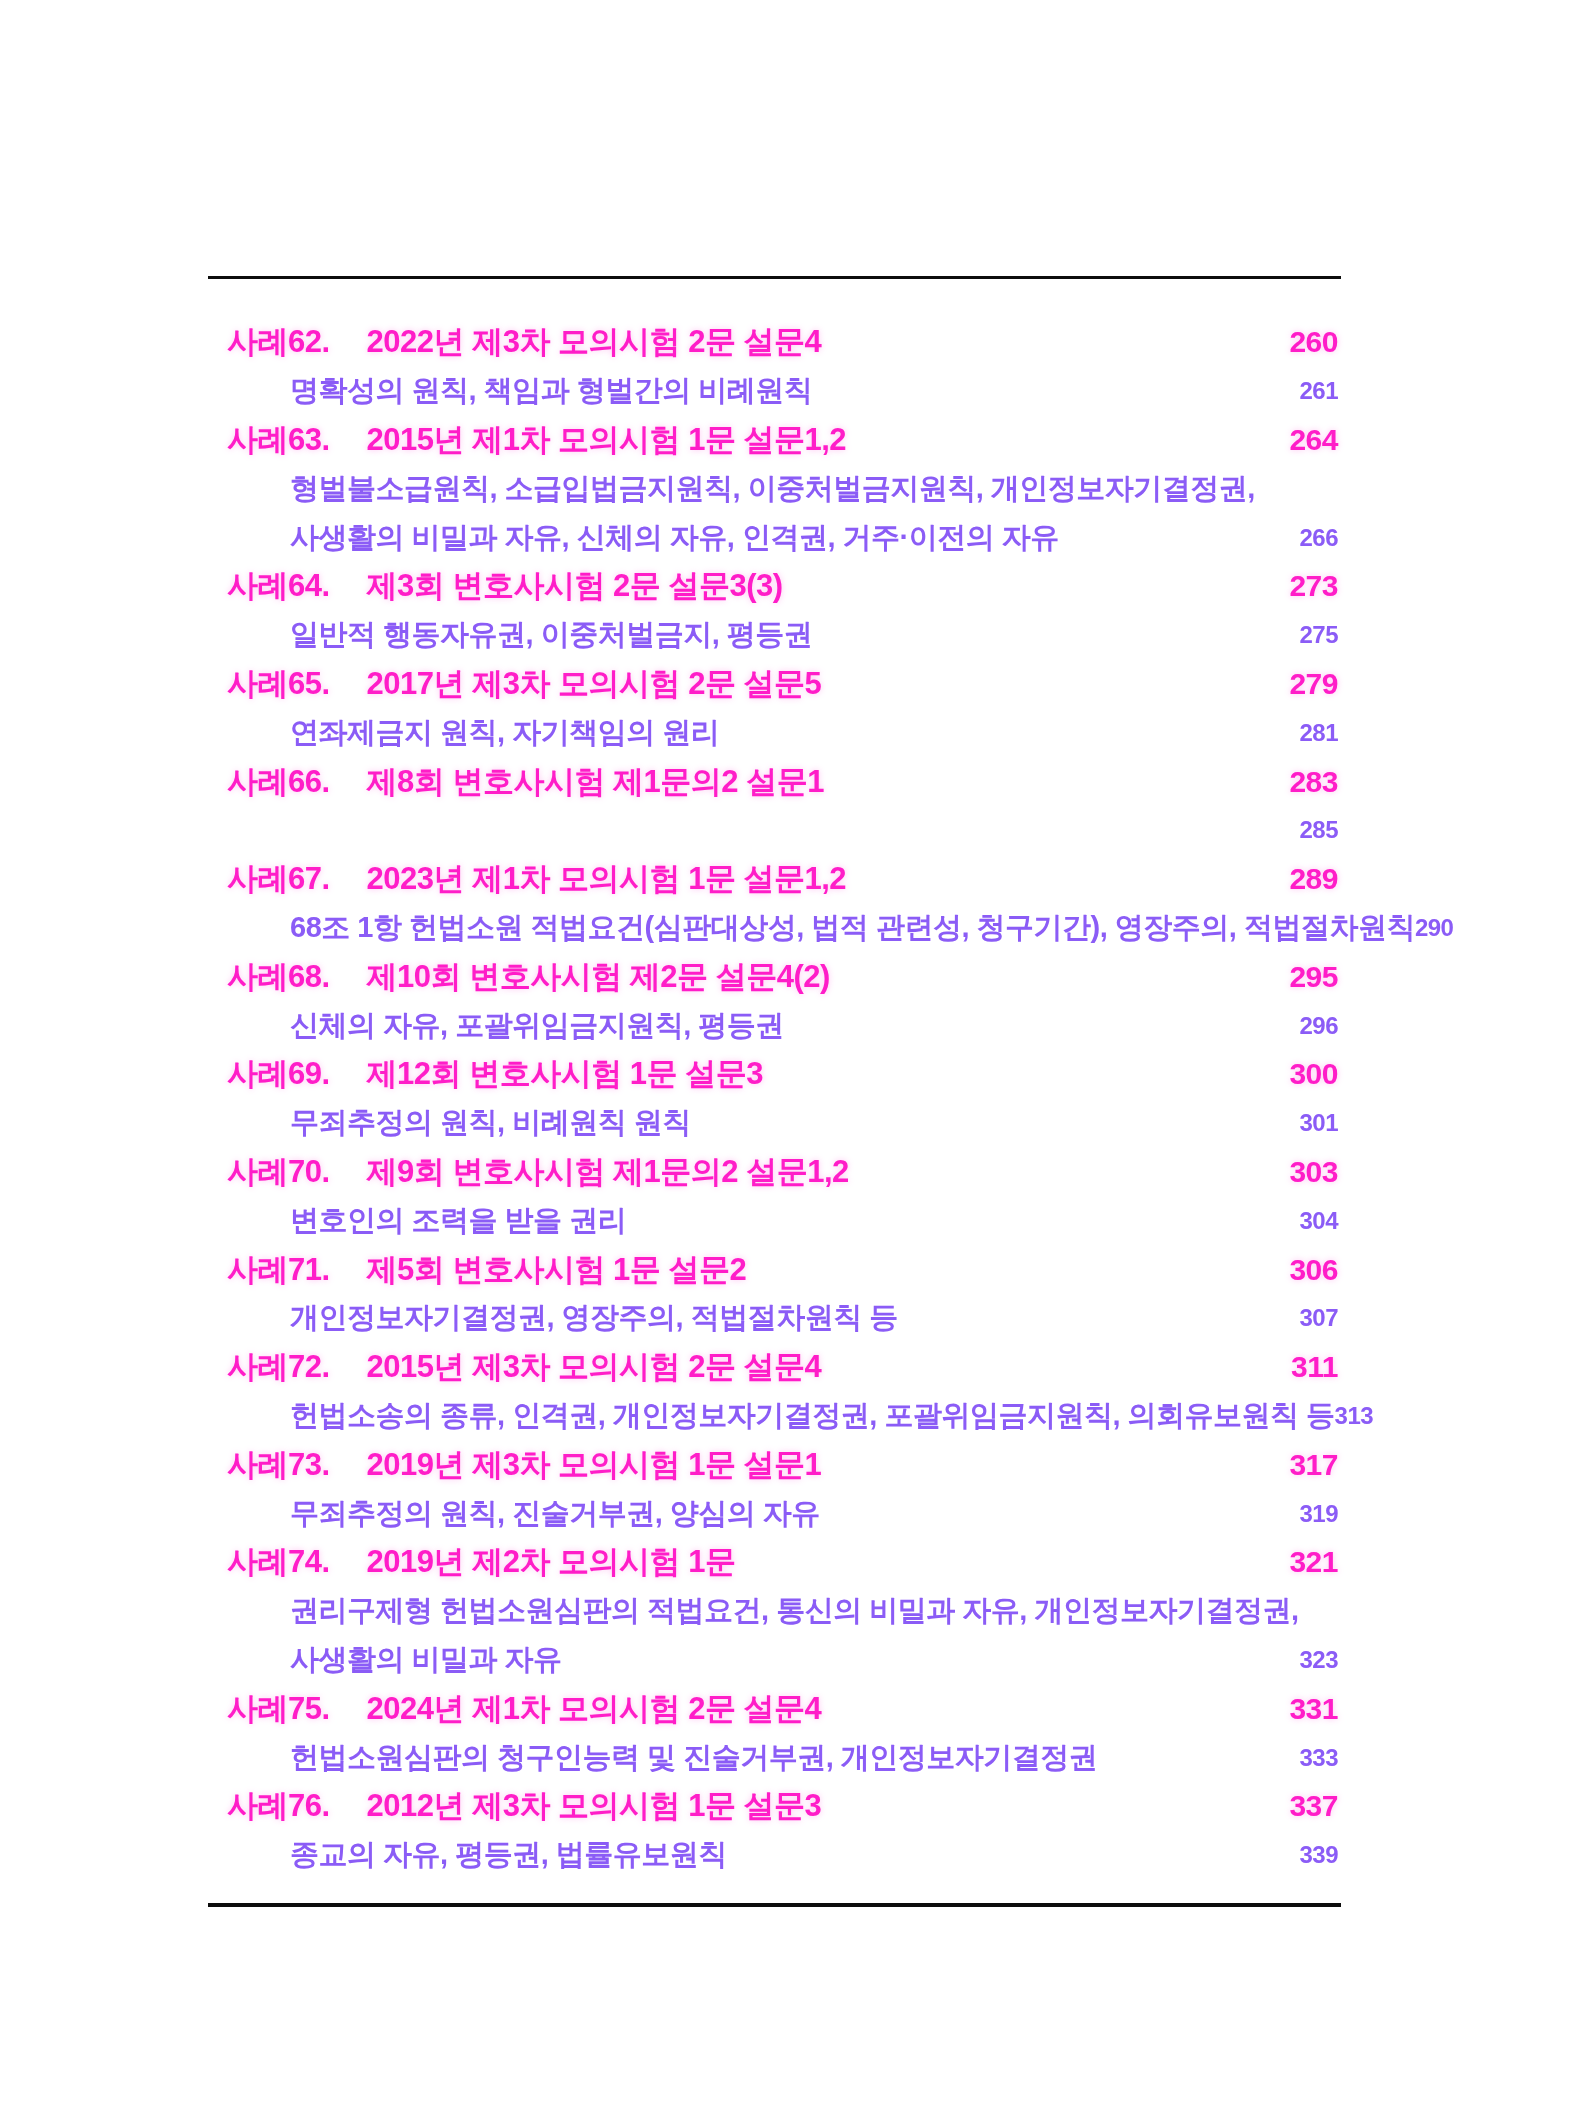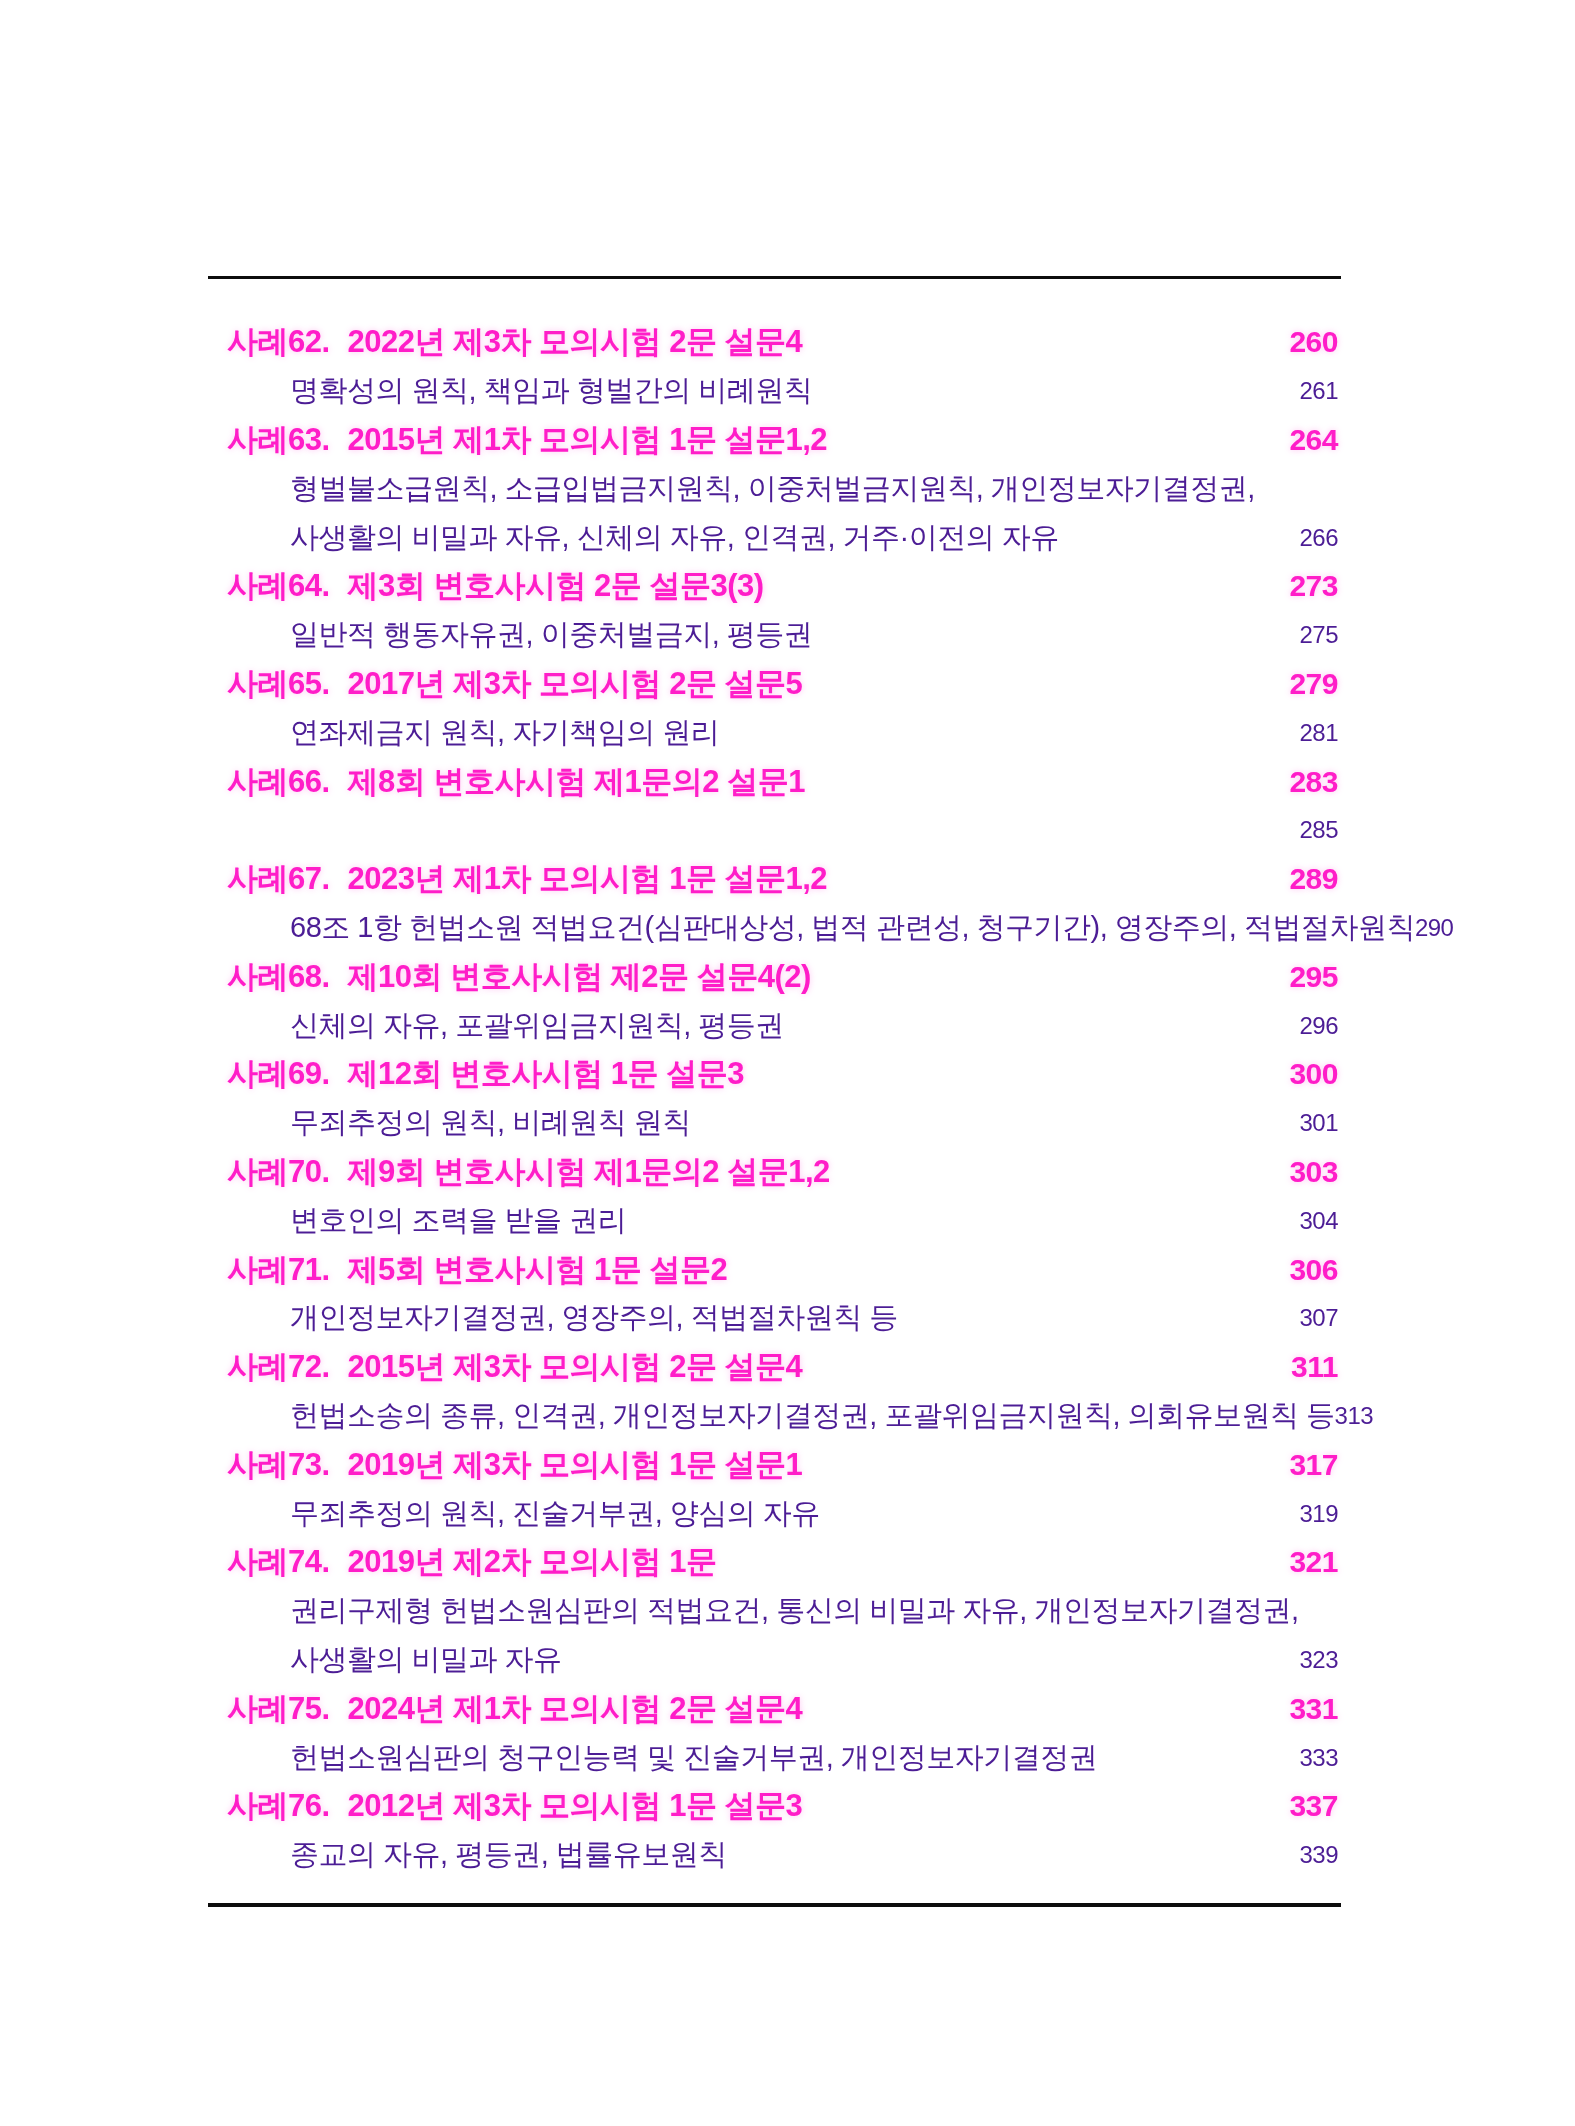--- a/index.html
+++ b/index.html
@@ -12,23 +12,23 @@
   .rule.top { top:276px; height:3px; }
   .rule.bottom { top:1903px; height:4px; }
 
   .toc { position:absolute; left:227px; top:318px; width:1111px; }
 
   .row { display:flex; align-items:center; height:48.8px; white-space:nowrap; }
 
   .title-row { color:var(--accent); font-weight:bold; font-size:31px;
                letter-spacing:-0.5px;
                text-shadow:0 0 6px rgba(255,110,225,0.40); }
-  .title-row .label { margin-right:18px; }
+  .title-row .label { margin-right:37px; }
 
-  .sub-row { color:#4c1d95; font-weight:normal; font-size:29px;
+  .sub-row { color:#8b5cf6; font-weight:bold; font-size:29px;
              padding-left:63px; letter-spacing:-0.5px; }
 
   .pnum { margin-left:auto; }
   .title-page { font-size:30px; }
   .sub-page { font-size:24px; }
 </style>
 </head>
 <body style="background: rgb(255, 255, 255);">
 
 <div class="page">

